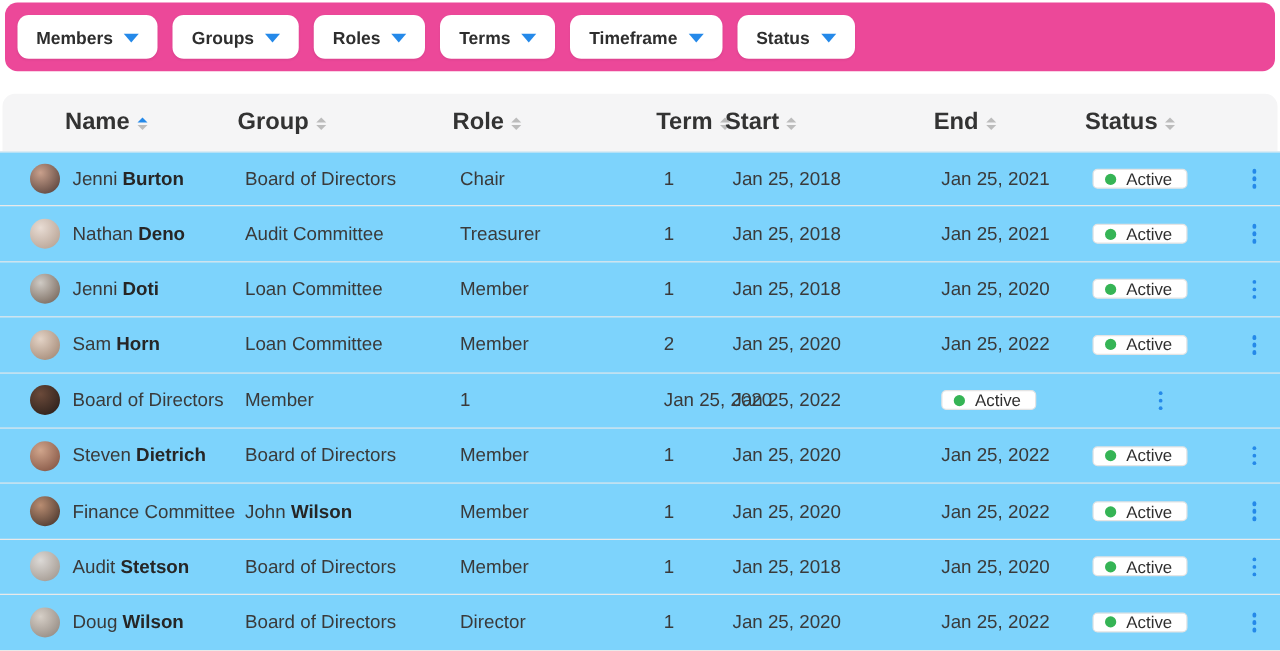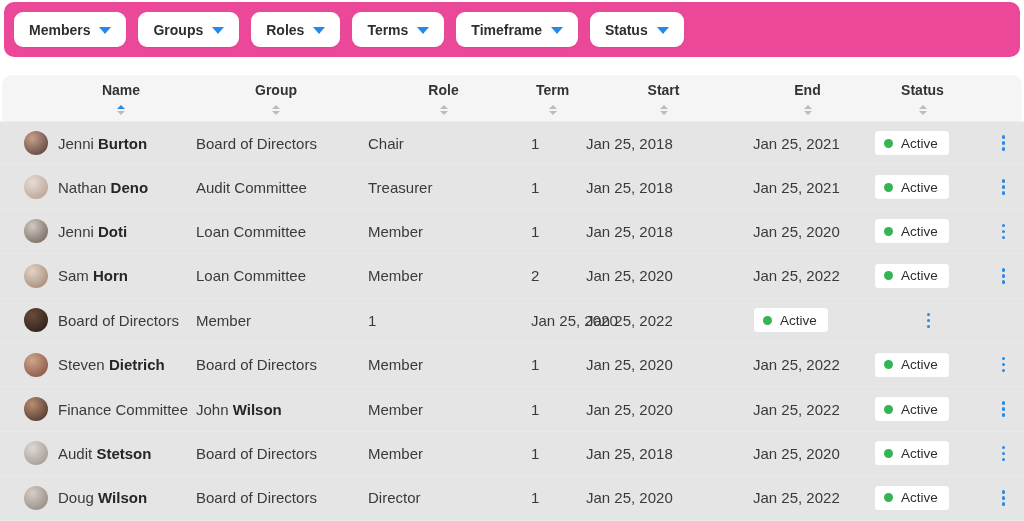--- a/index.html
+++ b/index.html
@@ -26,37 +26,37 @@
   .table { margin-top: 18px; }
   .row-grid {
     display: grid;
     grid-template-columns: 34px 138px 172px 163px 55px 167px 121px 109px 1fr;
     align-items: center; padding-left: 16px;
   }
   .thead {
     background: #f5f5f6; border-radius: 10px 10px 0 0; height: 46px;
     margin: 0 2px;
   }
-  .th { display: flex; align-items: center; gap: 6px; font-size: 14px; font-weight: 700; color: #333; cursor: pointer; flex-direction: column; }
+  .th { display: flex; align-items: center; gap: 6px; font-size: 19px; font-weight: 700; color: #333; cursor: pointer; }
   .sort { display: inline-flex; flex-direction: column; gap: 2px; margin-top: 1px; }
   .sort i { display: block; width: 0; height: 0; border-left: 4px solid transparent; border-right: 4px solid transparent; }
   .sort i.up   { border-bottom: 4px solid #bcbcbc; }
   .sort i.down { border-top: 4px solid #bcbcbc; }
   .sort.sorted-asc i.up { border-bottom-color: var(--accent); }
 
-  .trow { height: 44.4px; border-bottom: 1px solid #e9e9e9; background: #e5e5e5; padding-left: 24px; }
+  .trow { height: 44.4px; border-bottom: 1px solid #e9e9e9; background: #7dd3fc; padding-left: 24px; }
   .trow:first-of-type { border-top: 1px solid #efefef; }
   .cell { font-size: 15px; color: #3a3a3a; white-space: nowrap; }
   .name-cell { color: #3a3a3a; }
   .name-cell b { color: #262626; font-weight: 700; }
   .avatar { width: 24px; height: 24px; border-radius: 50%; }
 
   .badge {
     display: inline-flex; align-items: center; gap: 8px; background: #fff;
-    border: 1px solid #e4e4e4; border-radius: 4px; height: 26px; padding: 0 11px 0 9px;
+    border: 1px solid #e4e4e4; border-radius: 4px; height: 16px; padding: 0 11px 0 9px;
     font-size: 13.5px; color: #2e2e2e;
   }
   .dot { width: 9px; height: 9px; border-radius: 50%; background: var(--green); }
 
   .kebab { justify-self: center; display: flex; flex-direction: column; gap: 2.5px;
     padding: 5px 8px; cursor: pointer; }
   .kebab i { width: 3.5px; height: 3.5px; border-radius: 50%; background: var(--accent); }
 </style>
 </head>
 <body>

